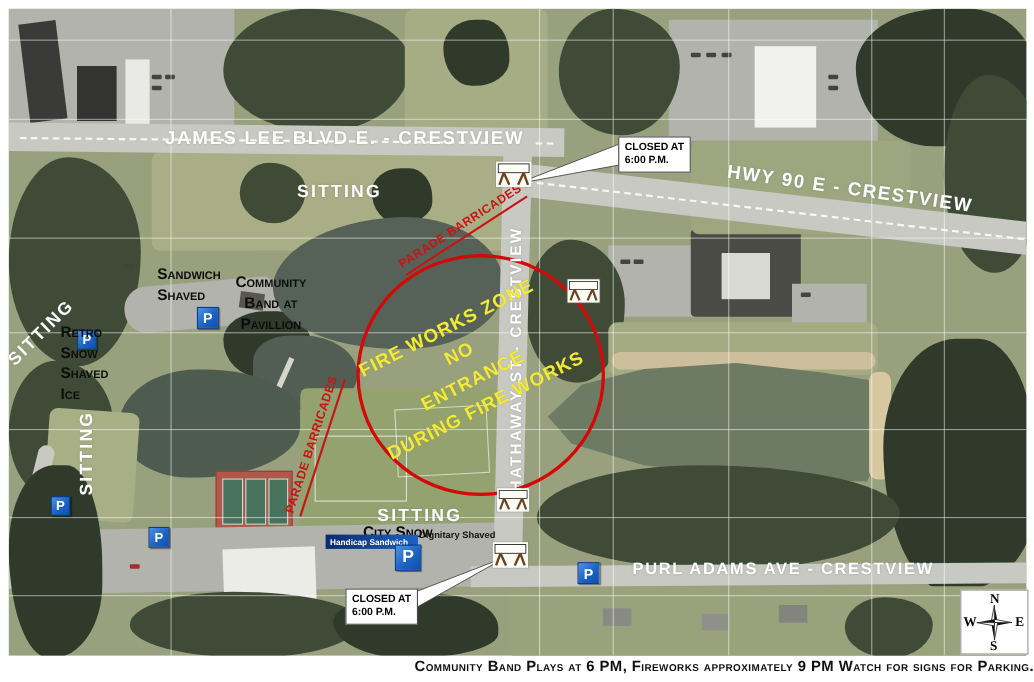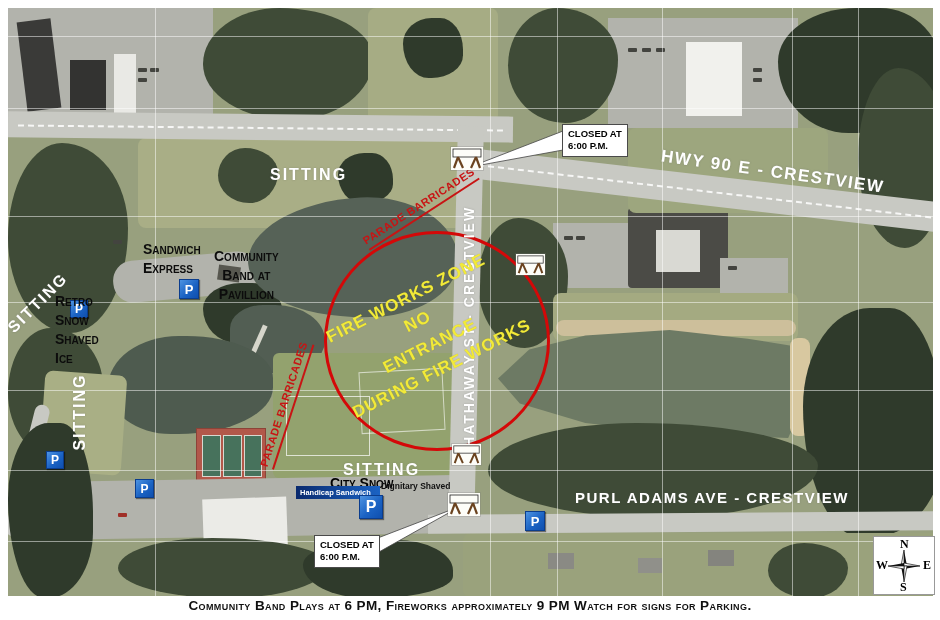--- a/index.html
+++ b/index.html
@@ -23,21 +23,21 @@
   .redlabel{color:#c81414;font-weight:bold;white-space:nowrap;letter-spacing:.5px;}
   .pico{background:linear-gradient(135deg,#4d93e2 0%,#1b63c4 55%,#0f4fae 100%);
         color:#fff;border:1px solid #0b3d8d;display:flex;align-items:center;justify-content:center;
         font-weight:bold;box-shadow:1px 1px 1px rgba(0,0,0,.45);}
   .barr{background:#fdfdf8;box-shadow:0 0 0 1px rgba(120,120,120,.25);}
   .closed{background:#fff;border:1px solid #4a4a4a;color:#000;font-weight:bold;font-size:9.5px;
           line-height:1.3;padding:3px 5px;white-space:pre-line;z-index:9;}
   .fw{color:#f2ea38;font-weight:bold;font-size:17px;line-height:1.55;text-align:center;
       letter-spacing:1px;white-space:pre-line;text-shadow:0 0 1px rgba(120,110,0,.4);}
   #circle{border:3px solid #d40808;border-radius:50%;background:transparent;z-index:4;}
-  #caption{position:absolute;left:0;right:0;top:598px;text-align:center;color:#101010;
+  #caption{position:absolute;left:0;right:0;top:598px;text-align:right;color:#101010;
            font-weight:bold;font-size:13.5px;font-variant:small-caps;letter-spacing:.4px;}
   #compassbox{background:#fff;border:1px solid #999;z-index:8;}
   .cletter{position:absolute;font-family:"Liberation Serif",serif;font-weight:bold;
            font-size:12px;color:#000;}
   svg{display:block;}
   .overlay{pointer-events:none;z-index:7;}
 </style>
 </head>
 <body>
 
@@ -144,31 +144,32 @@
     <div class="abs gridh" style="top:100px;"></div>
     <div class="abs gridh" style="top:208px;"></div>
     <div class="abs gridh" style="top:294px;"></div>
     <div class="abs gridh" style="top:382px;"></div>
     <div class="abs gridh" style="top:462px;"></div>
     <div class="abs gridh" style="top:533px;"></div>
   </div>
 
   <div id="circle" class="abs" style="left:324px;top:231px;width:220px;height:214px;"></div>
 
+  <div class="abs wlabel" style="left:150px;top:116px;font-size:17px;z-index:5;">JAMES LEE BLVD E. - CRESTVIEW</div>
   <div class="abs wlabel" style="left:660px;top:162px;font-size:17px;transform:rotate(8deg);z-index:5;">HWY 90 E - CRESTVIEW</div>
   <div class="abs wlabel" style="left:469px;top:335px;font-size:14px;letter-spacing:2px;transform:translate(-50%,-50%) rotate(-90deg);z-index:5;">S HATHAWAY ST - CRESTVIEW</div>
-  <div class="abs wlabel" style="left:575px;top:489px;font-size:15px;z-index:5;">PURL ADAMS AVE - CRESTVIEW</div>
+  <div class="abs wlabel" style="left:575px;top:509px;font-size:15px;z-index:5;">PURL ADAMS AVE - CRESTVIEW</div>
 
   <div class="abs wlabel" style="left:270px;top:166px;font-size:16px;letter-spacing:2px;z-index:5;">SITTING</div>
   <div class="abs wlabel" style="left:38px;top:303px;font-size:16px;letter-spacing:2px;transform:translate(-50%,-50%) rotate(-45deg);z-index:5;">SITTING</div>
   <div class="abs wlabel" style="left:80px;top:412px;font-size:16px;letter-spacing:2px;transform:translate(-50%,-50%) rotate(-90deg);z-index:5;">SITTING</div>
   <div class="abs wlabel" style="left:343px;top:461px;font-size:16px;letter-spacing:2px;z-index:5;">SITTING</div>
 
   <div class="abs blabel preline" style="left: 143px; top: 240px; font-size: 14px; z-index: 5; white-space: pre-line;">Sandwich
-Express</div>
+Shaved</div>
   <div class="abs blabel preline" style="left: 55px; top: 292px; font-size: 14px; z-index: 5; white-space: pre-line;">Retro
 Snow
 Shaved
 Ice</div>
   <div class="abs blabel preline" style="left: 214px; top: 247px; font-size: 14px; text-align: center; z-index: 5; white-space: pre-line;">Community
 Band at
 Pavillion</div>
   <div class="abs blabel" style="left:330px;top:474px;font-size:14px;color:#000;z-index:5;">City Snow</div>
   <div class="abs" style="left:381px;top:481px;font-size:8.5px;color:#111;font-weight:bold;z-index:5;">Dignitary Shaved</div>
 

